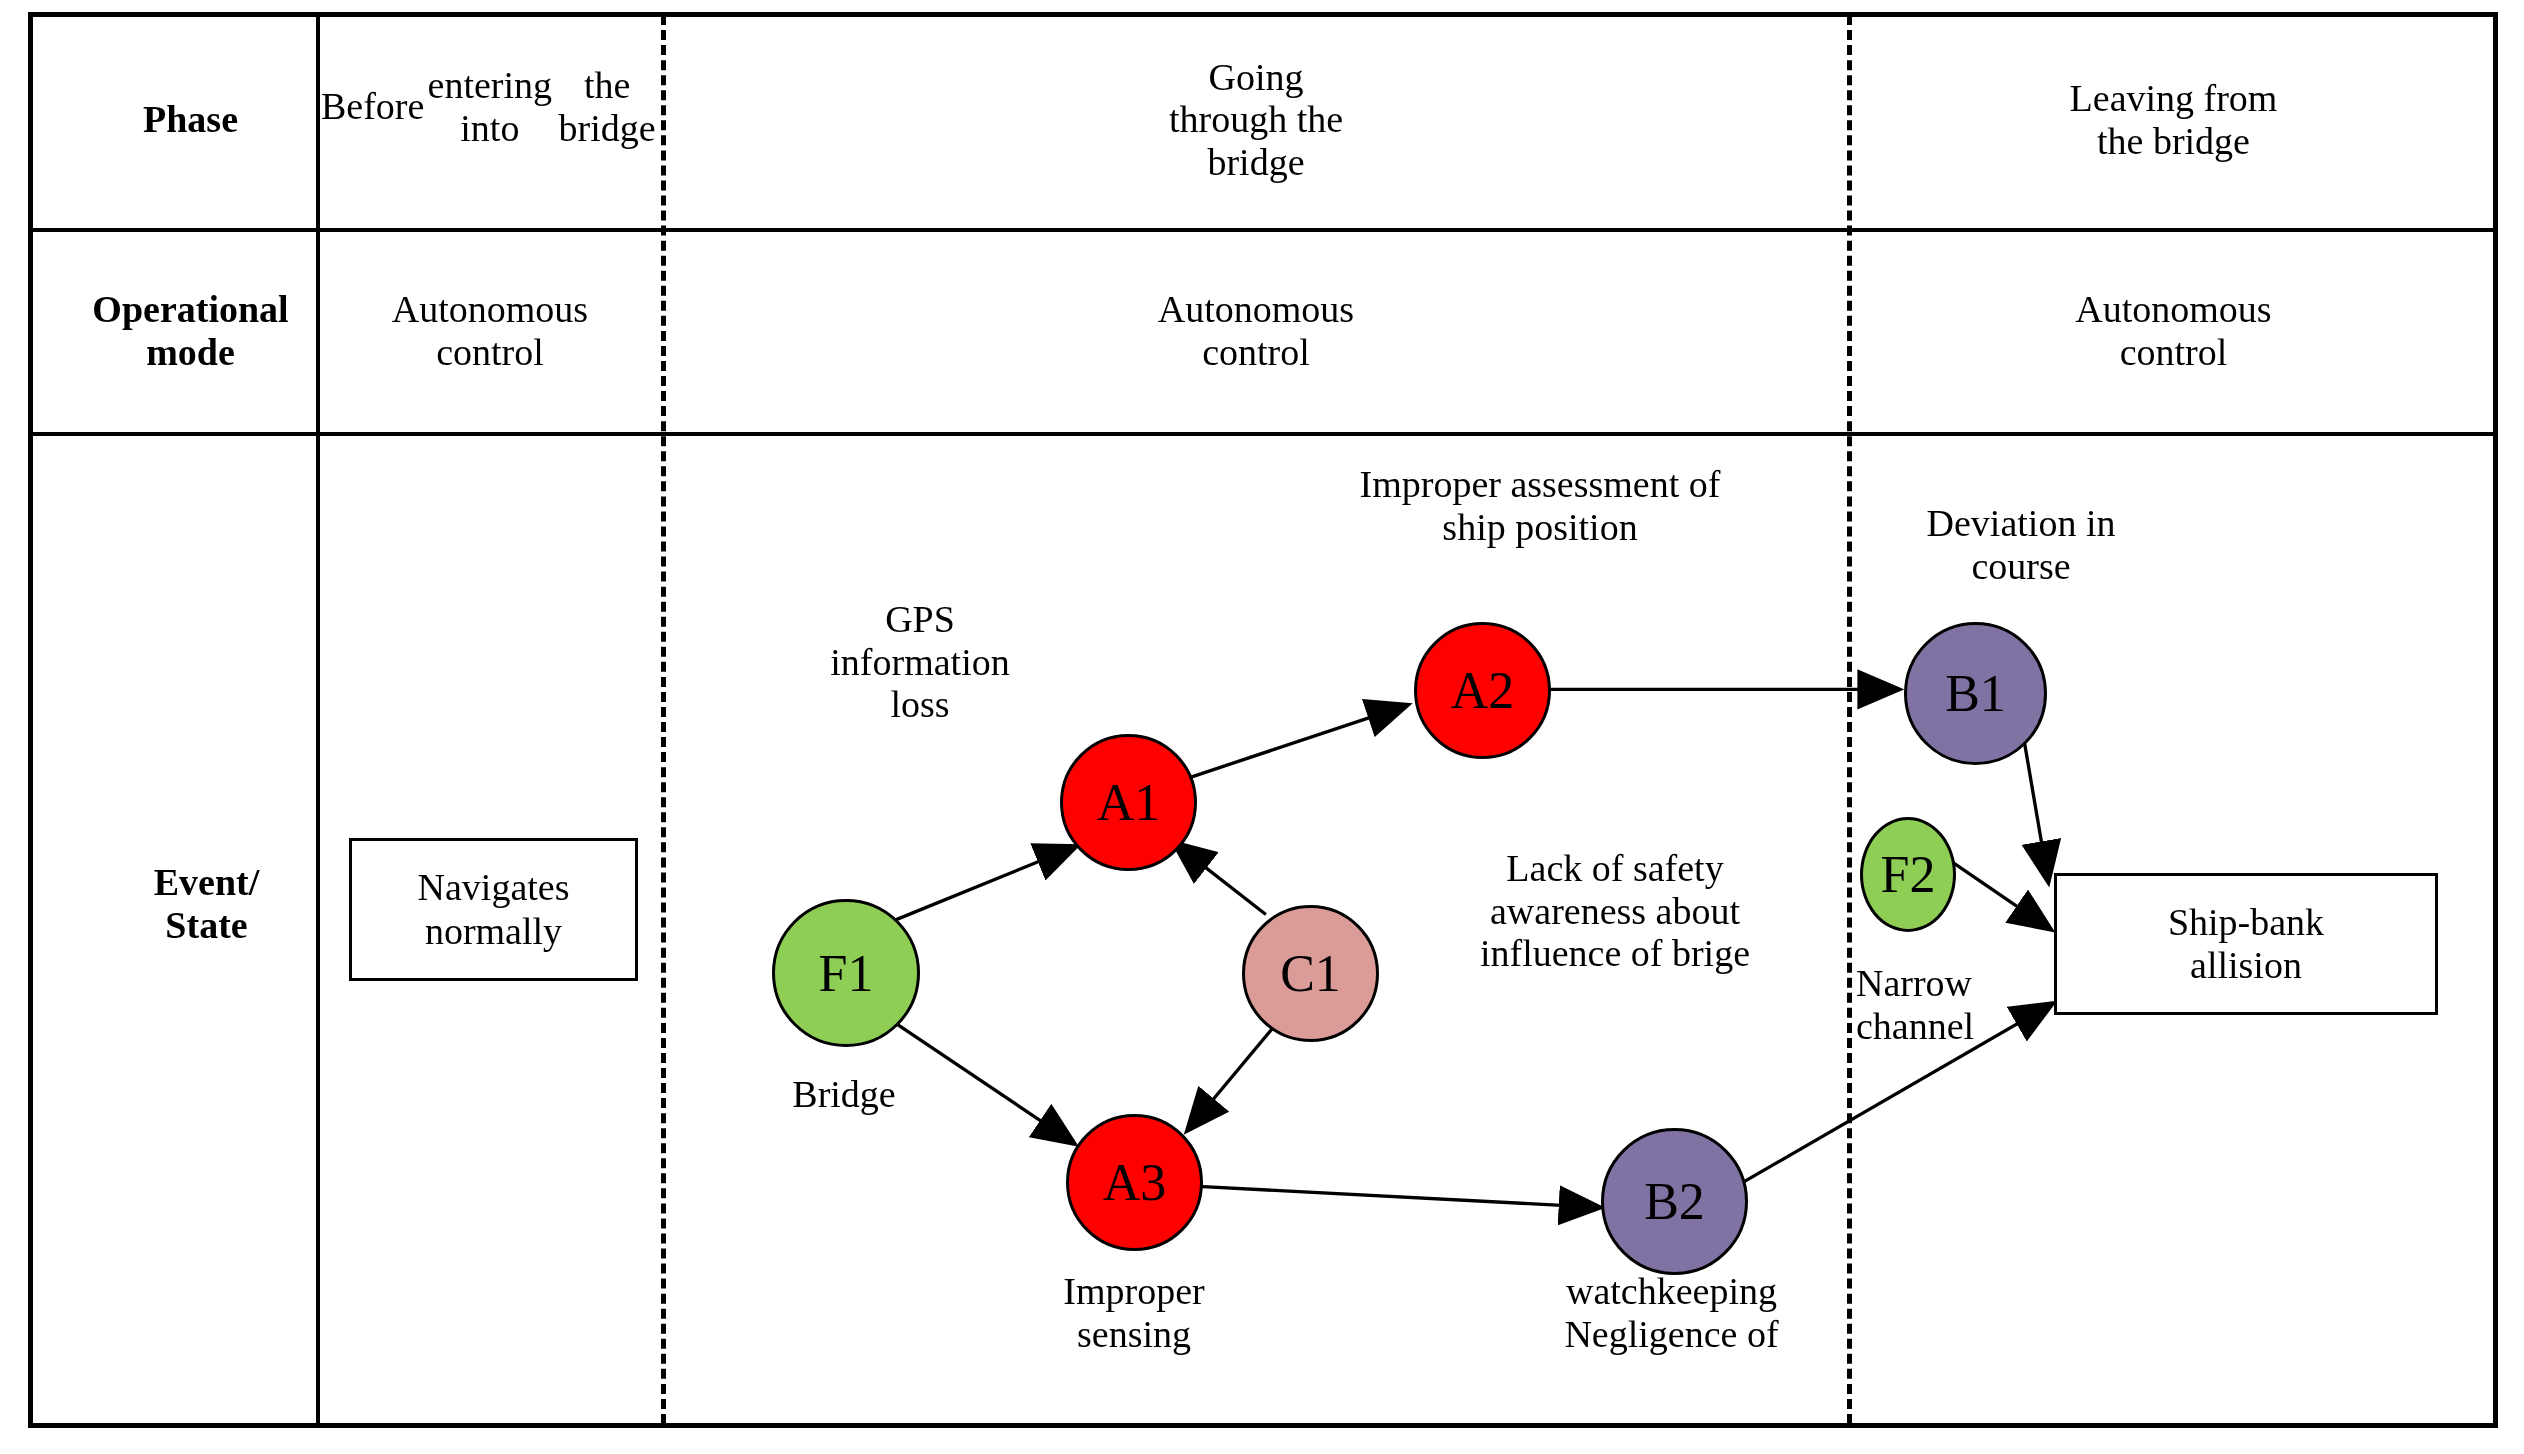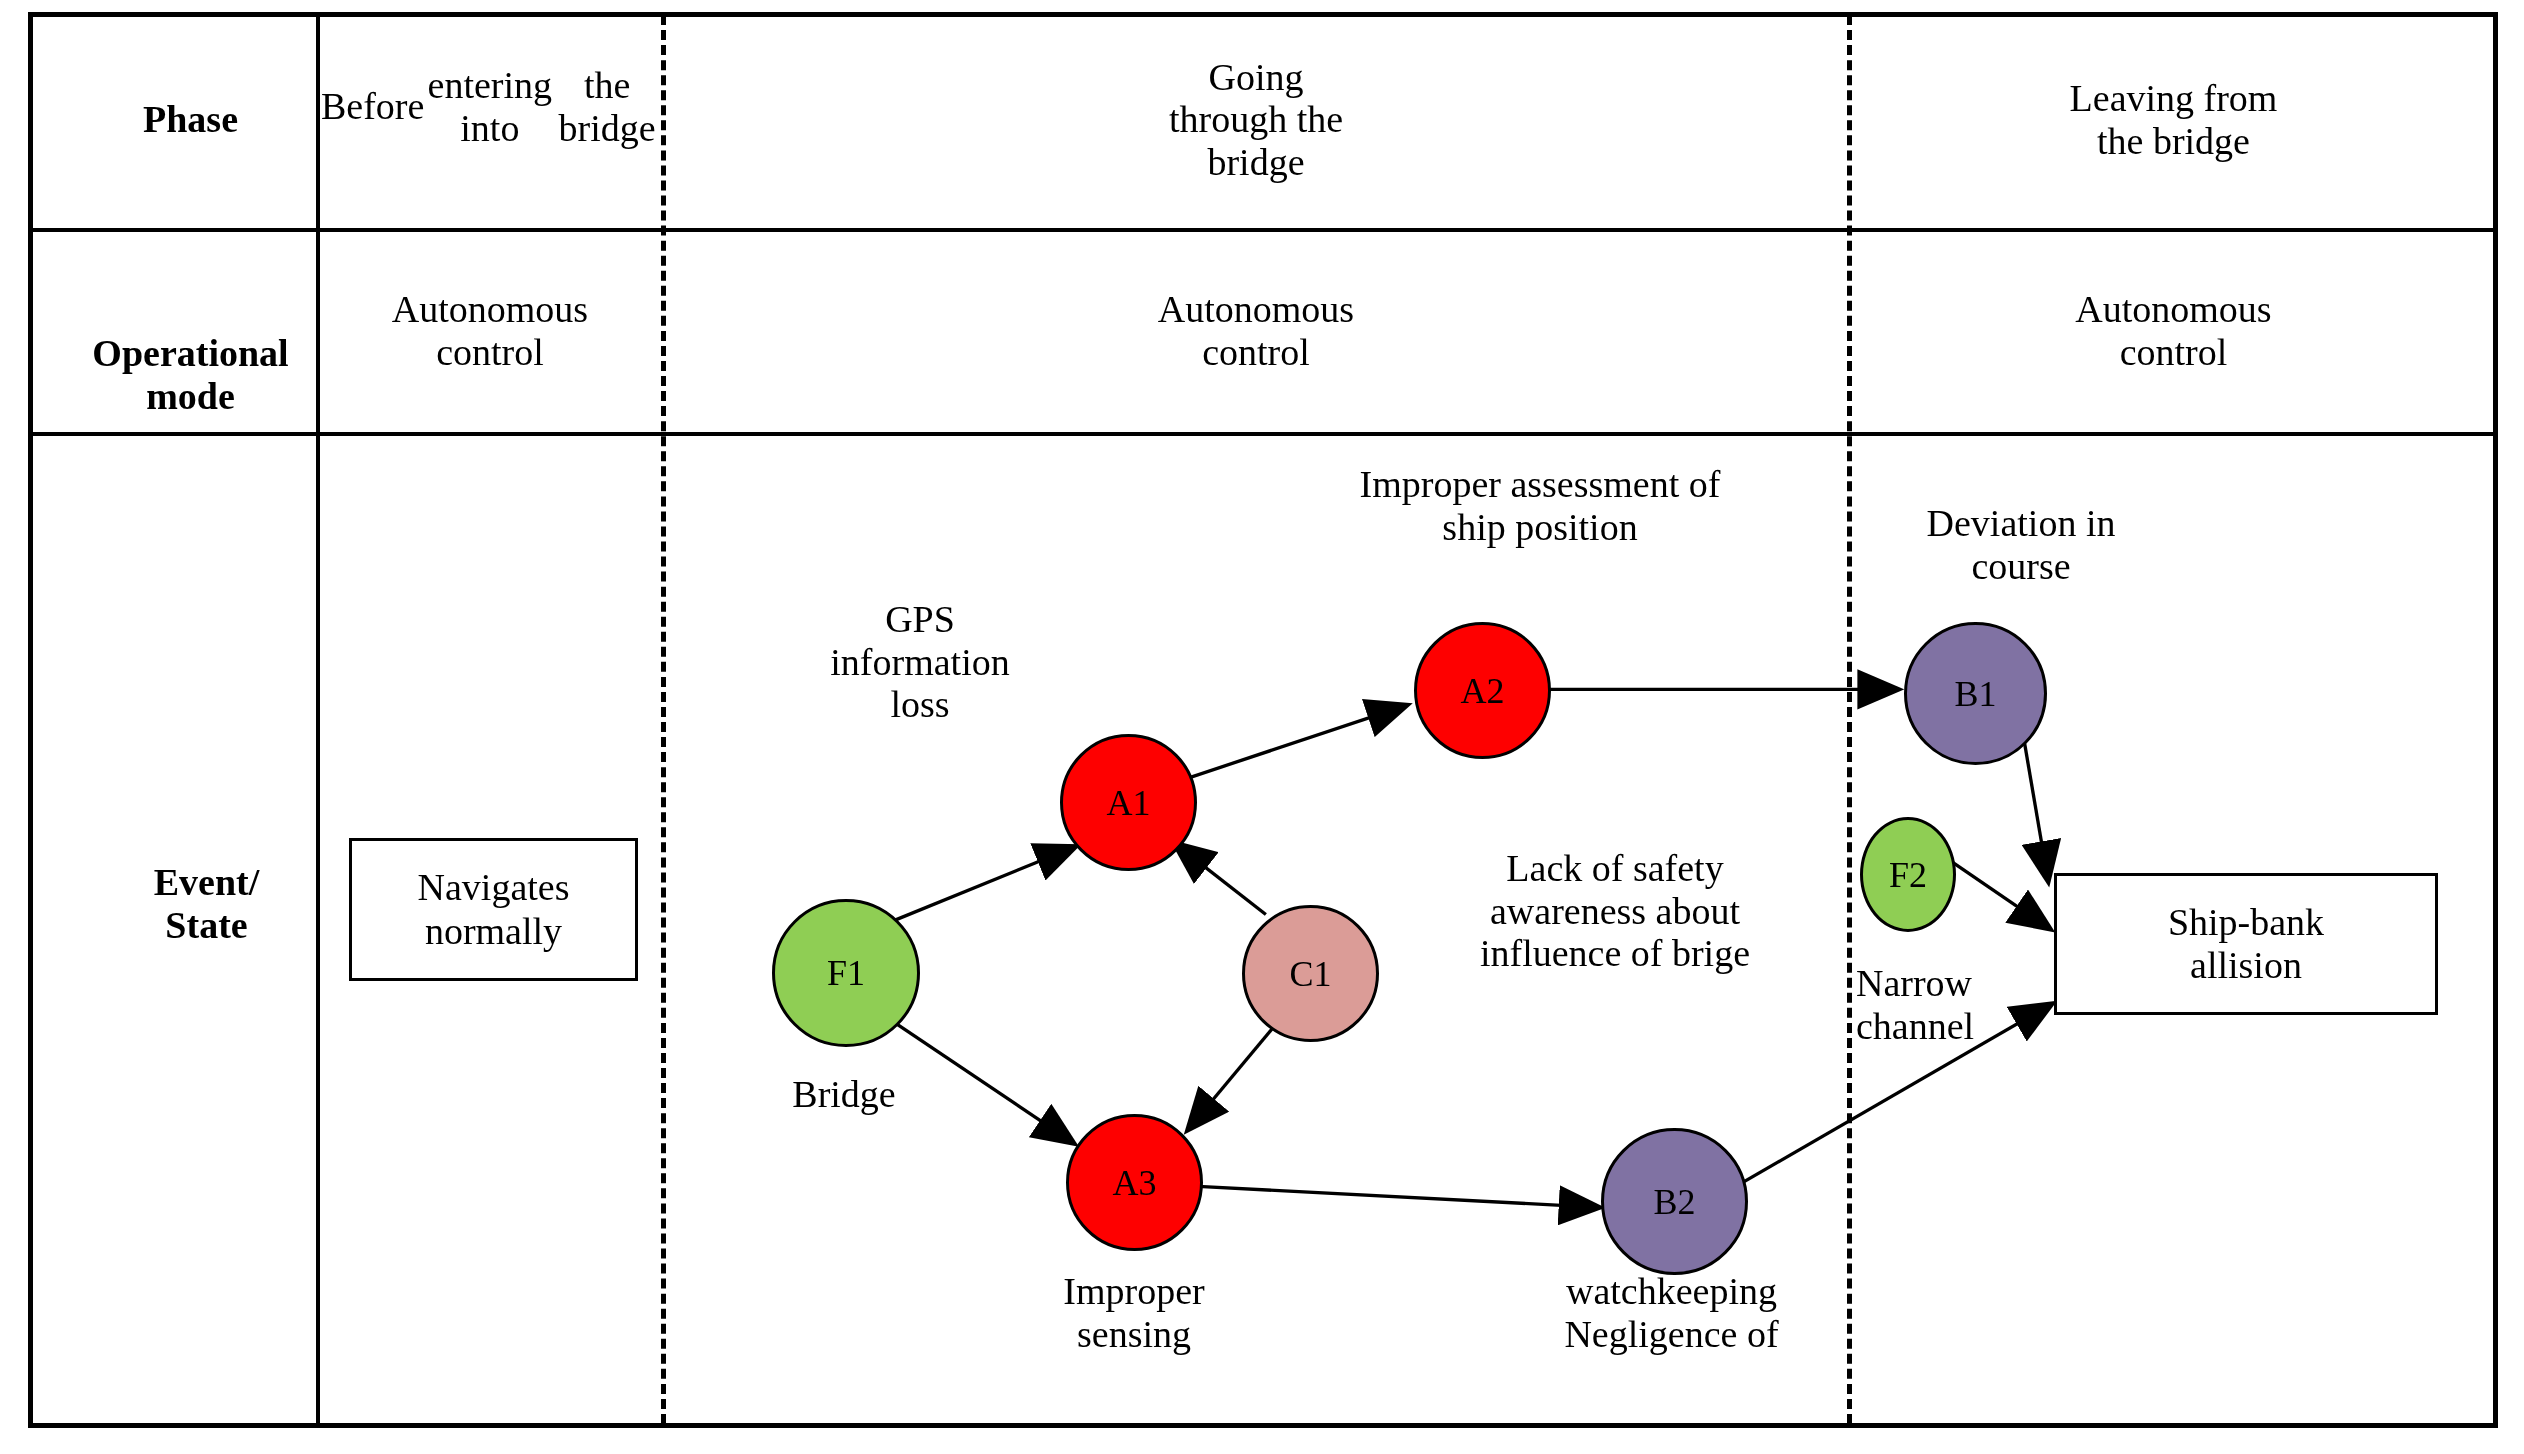--- a/index.html
+++ b/index.html
@@ -19,21 +19,21 @@
   .cell{position:absolute;display:flex;align-items:center;justify-content:center;
         text-align:center;line-height:1.12;color:#000;}
   .rowhdr{font-weight:bold;font-size:38px;padding-left:16px;}
   .hdr{font-size:38px;}
   .body-t{font-size:38px;}
 
   
   .svgwrap{position:absolute;left:0;top:0;width:2525px;height:1455px;pointer-events:none;}
 
   .node{position:absolute;display:flex;align-items:center;justify-content:center;
-        border:3.3px solid #000;border-radius:50%;color:#000;font-size:36px;
+        border:3.3px solid #000;border-radius:50%;color:#000;font-size:52px;
         font-family:"Liberation Serif", serif;}
   .node.red{background:#FE0000;}
   .node.purple{background:#8072A3;}
   .node.green{background:#8FCE54;}
   .node.rose{background:#DB9C97;}
 
   .nlabel{position:absolute;text-align:center;font-size:38px;line-height:1.12;color:#000;}
 
   .boxnode{position:absolute;border:3.3px solid #000;background:#fff;
            display:flex;align-items:center;justify-content:center;text-align:center;
@@ -68,21 +68,21 @@
     <span>Going</span>
     <span>through the</span>
     <span>bridge</span>
   </div>
 
   <div class="cell hdr" style="left:1852px;top:15px;width:643px;height:209px;flex-direction:column;">
     <span>Leaving from</span>
     <span>the bridge</span>
   </div>
 
-  <div class="cell rowhdr" style="left:33px;top:232px;width:283px;height:197px;flex-direction:column;margin-top:44px;">
+  <div class="cell rowhdr" style="left:33px;top:232px;width:283px;height:197px;flex-direction:column;">
     <span>Operational</span>
     <span>mode</span>
   </div>
 
   <div class="cell body-t" style="left:321px;top:232px;width:338px;height:197px;flex-direction:column;">
     <span>Autonomous</span>
     <span>control</span>
   </div>
 
   <div class="cell body-t" style="left:666px;top:232px;width:1180px;height:197px;flex-direction:column;">

